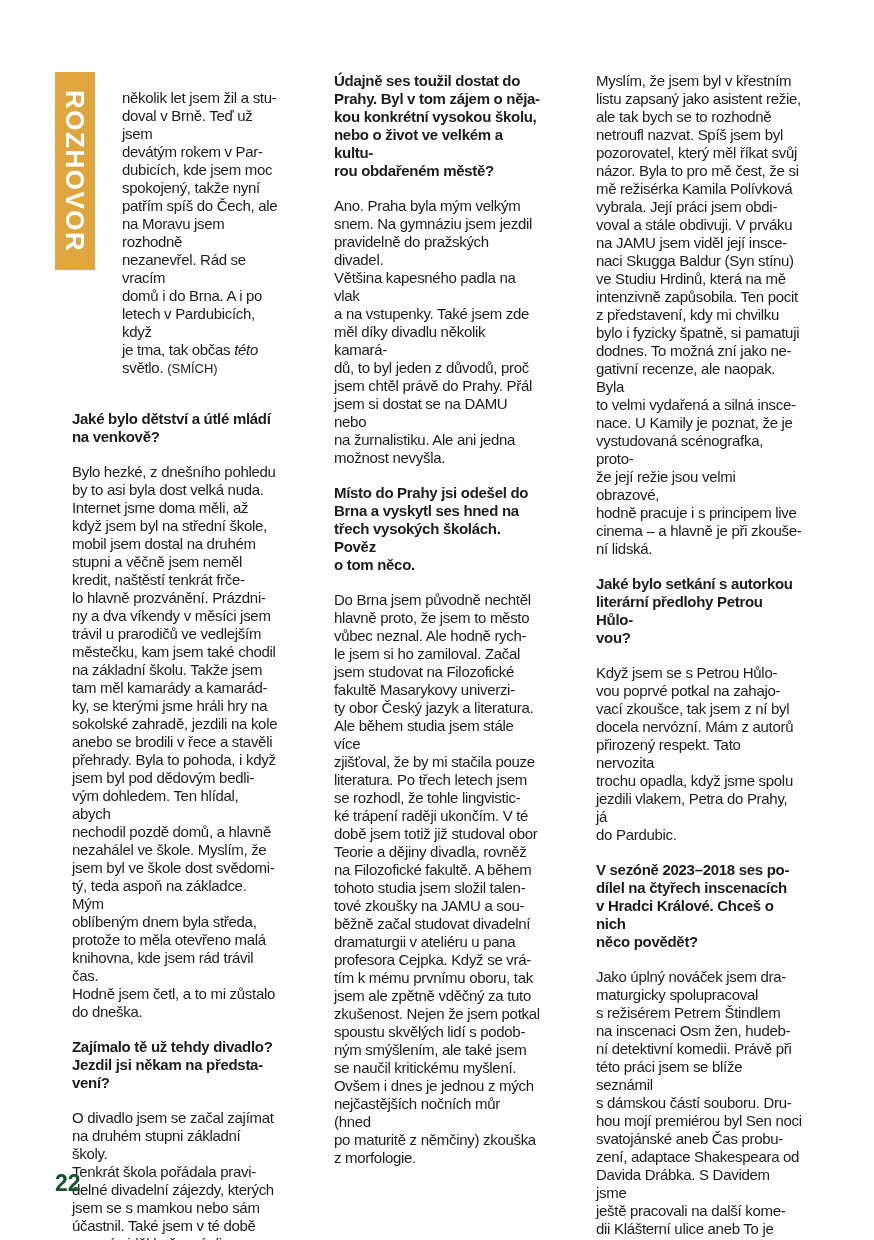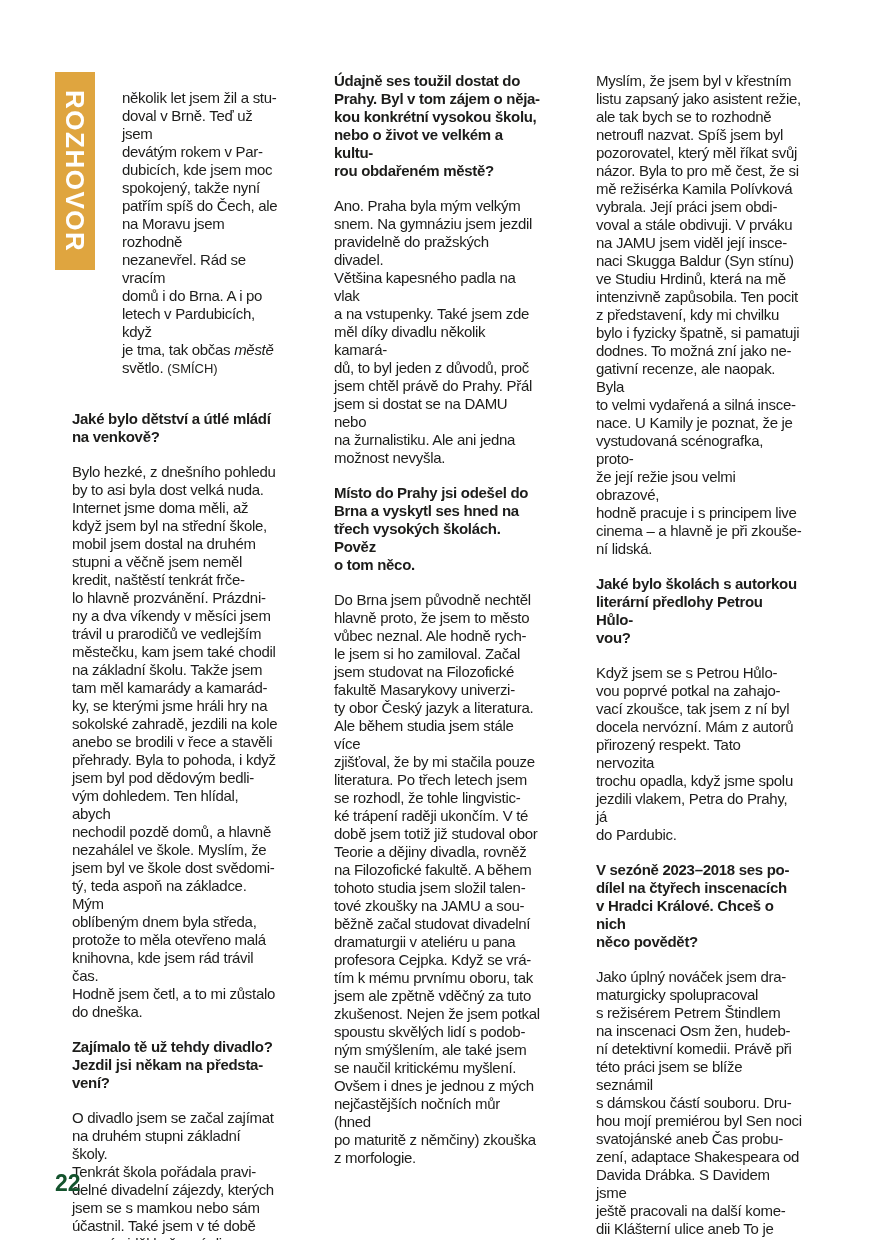--- a/index.html
+++ b/index.html
@@ -49,21 +49,21 @@
         <p class="intro-text"><span>několik let jsem žil a stu-
 doval v Brně. Teď už jsem
 devátým rokem v Par-
 dubicích, kde jsem moc
 spokojený, takže nyní
 patřím spíš do Čech, ale
 na Moravu jsem rozhodně
 nezanevřel. Rád se vracím
 domů i do Brna. A i po
 letech v Pardubicích, když
-je tma, tak občas </span><em>městě</em><span>
+je tma, tak občas </span><em>této</em><span>
 světlo. </span><span class="smich">(SMÍCH)</span></p>
       </div>
       <p class="q">Jaké bylo dětství a útlé mládí
 na venkově?</p>
       <p>Bylo hezké, z dnešního pohledu
 by to asi byla dost velká nuda.
 Internet jsme doma měli, až
 když jsem byl na střední škole,
 mobil jsem dostal na druhém
 stupni a věčně jsem neměl
@@ -179,21 +179,21 @@
 bylo i fyzicky špatně, si pamatuji
 dodnes. To možná zní jako ne-
 gativní recenze, ale naopak. Byla
 to velmi vydařená a silná insce-
 nace. U Kamily je poznat, že je
 vystudovaná scénografka, proto-
 že její režie jsou velmi obrazové,
 hodně pracuje i s principem live
 cinema – a hlavně je při zkouše-
 ní lidská.</p>
-      <p class="q">Jaké bylo školách s autorkou
+      <p class="q">Jaké bylo setkání s autorkou
 literární předlohy Petrou Hůlo-
 vou?</p>
       <p>Když jsem se s Petrou Hůlo-
 vou poprvé potkal na zahajo-
 vací zkoušce, tak jsem z ní byl
 docela nervózní. Mám z autorů
 přirozený respekt. Tato nervozita
 trochu opadla, když jsme spolu
 jezdili vlakem, Petra do Prahy, já
 do Pardubic.</p>

